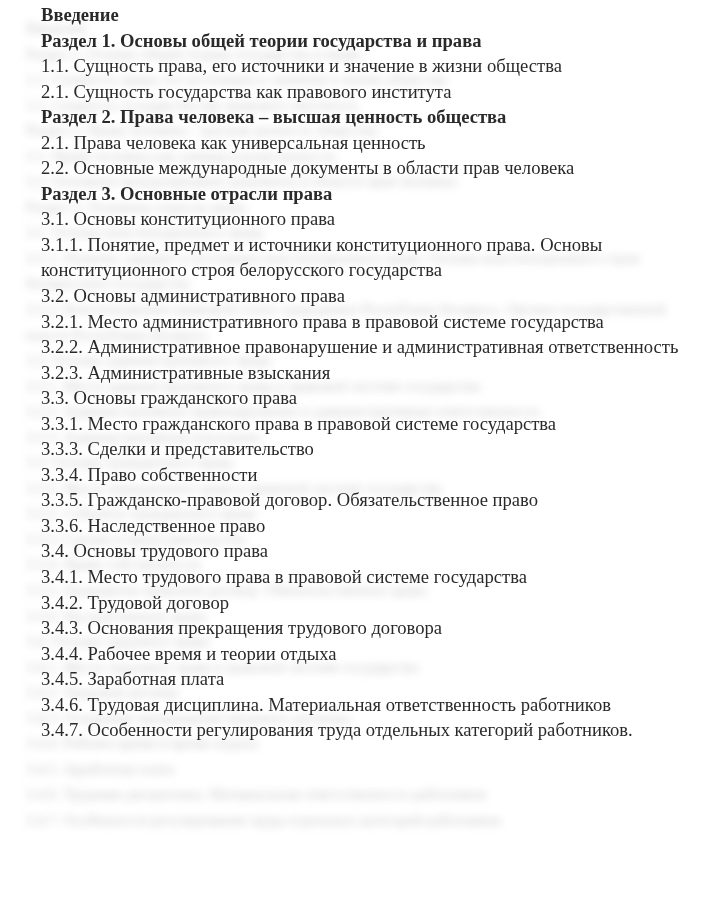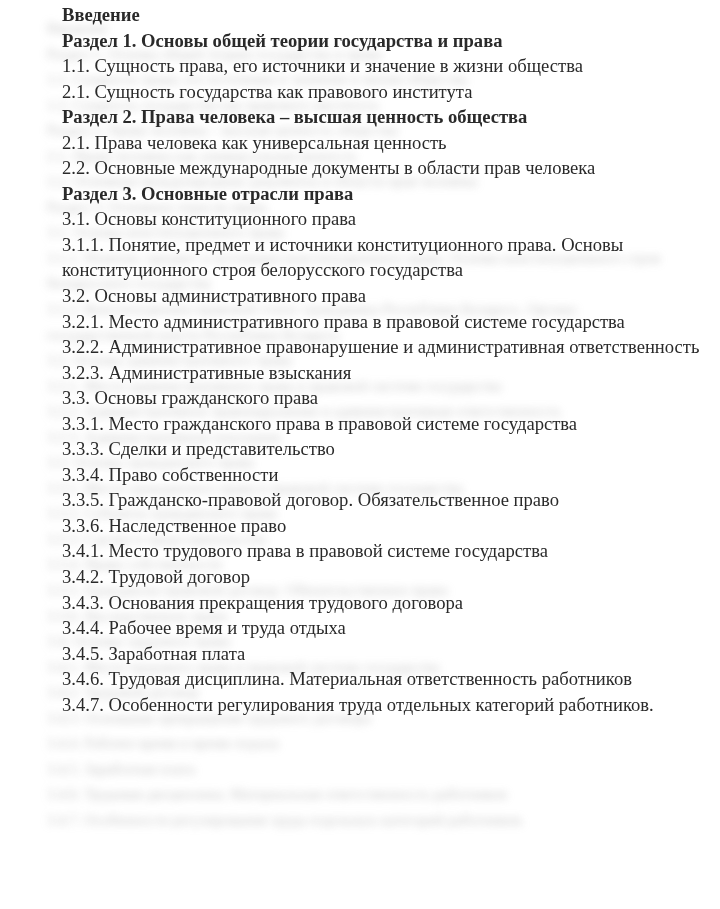--- a/index.html
+++ b/index.html
@@ -35,21 +35,20 @@
     top: 16px;
     color: #9a9a9a;
     filter: blur(4px);
     opacity: 0.55;
     font-size: 15px;
     line-height: 25.55px;
   }
   .toc .row, .ghost .row {
     display: block;
     white-space: normal;
-    margin-left: 21px;
   }
   .bold {
     font-weight: bold;
   }
 </style>
 </head>
 <body>
 
 <div class="page">
   <div class="ghost" id="ghost" aria-hidden="true">
@@ -98,21 +97,22 @@
       <div class="row">3.2. Основы административного права</div>
       <div class="row">3.2.1. Место административного права в правовой системе государства</div>
       <div class="row">3.2.2. Административное правонарушение и административная ответственность</div>
       <div class="row">3.2.3. Административные взыскания</div>
       <div class="row">3.3. Основы гражданского права</div>
       <div class="row">3.3.1. Место гражданского права в правовой системе государства</div>
       <div class="row">3.3.3. Сделки и представительство</div>
       <div class="row">3.3.4. Право собственности</div>
       <div class="row">3.3.5. Гражданско-правовой договор. Обязательственное право</div>
       <div class="row">3.3.6. Наследственное право</div>
+      <div class="row">3.4. Основы трудового права</div>
       <div class="row">3.4.1. Место трудового права в правовой системе государства</div>
       <div class="row">3.4.2. Трудовой договор</div>
       <div class="row">3.4.3. Основания прекращения трудового договора</div>
-      <div class="row">3.4.4. Рабочее время и труда отдыха</div>
+      <div class="row">3.4.4. Рабочее время и теории отдыха</div>
       <div class="row">3.4.5. Заработная плата</div>
       <div class="row">3.4.6. Трудовая дисциплина. Материальная ответственность работников</div>
       <div class="row">3.4.7. Особенности регулирования труда отдельных категорий работников.</div>
     </div>
 </div>
 
 </body></html>

